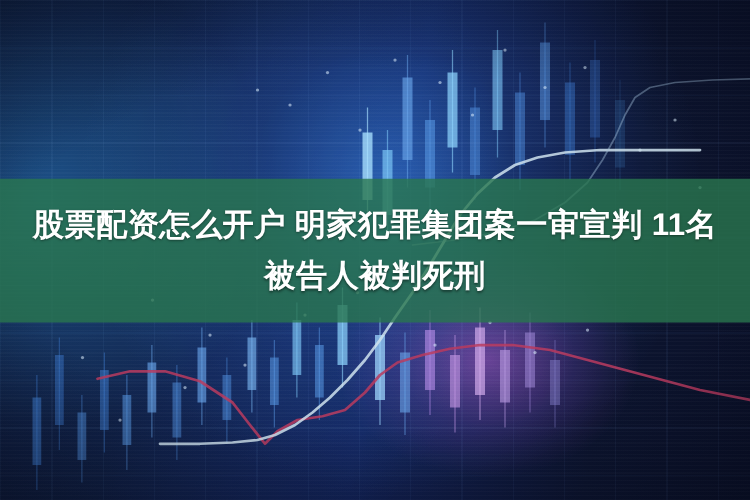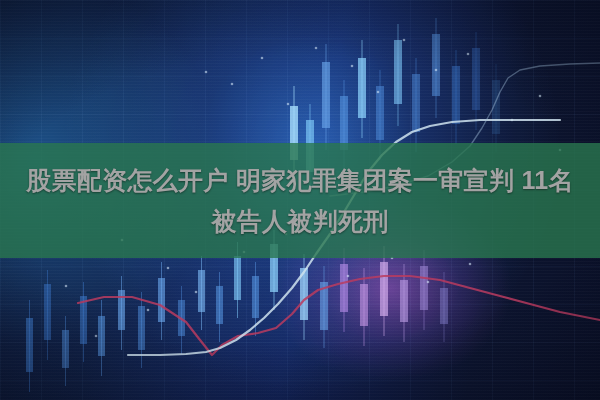--- a/index.html
+++ b/index.html
@@ -70,21 +70,21 @@
     height: 115px;
     background: rgba(41,119,79,.80);
     display: flex;
     align-items: center;
     justify-content: center;
   }
   #headline-text {
     width: 556px;
     margin: 12px;
     text-align: center;
-    color: #a3a3a3;
+    color: #ffffff;
     font-size: 25px;
     font-weight: bold;
     line-height: 41px;
     letter-spacing: .3px;
     text-shadow: 0 1px 2px rgba(0,0,0,.42);
     white-space: pre-line;
   }
 </style>
 </head>
 <body>

